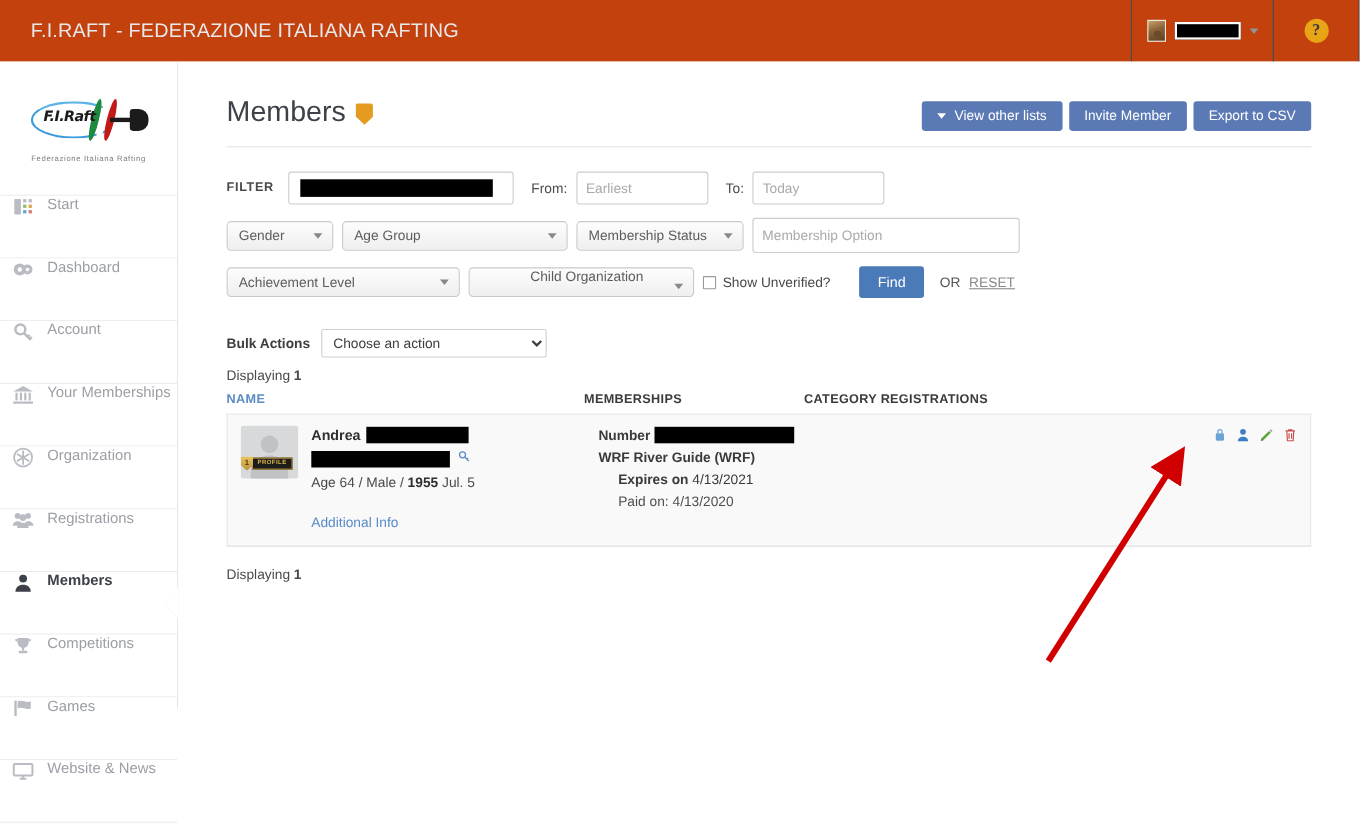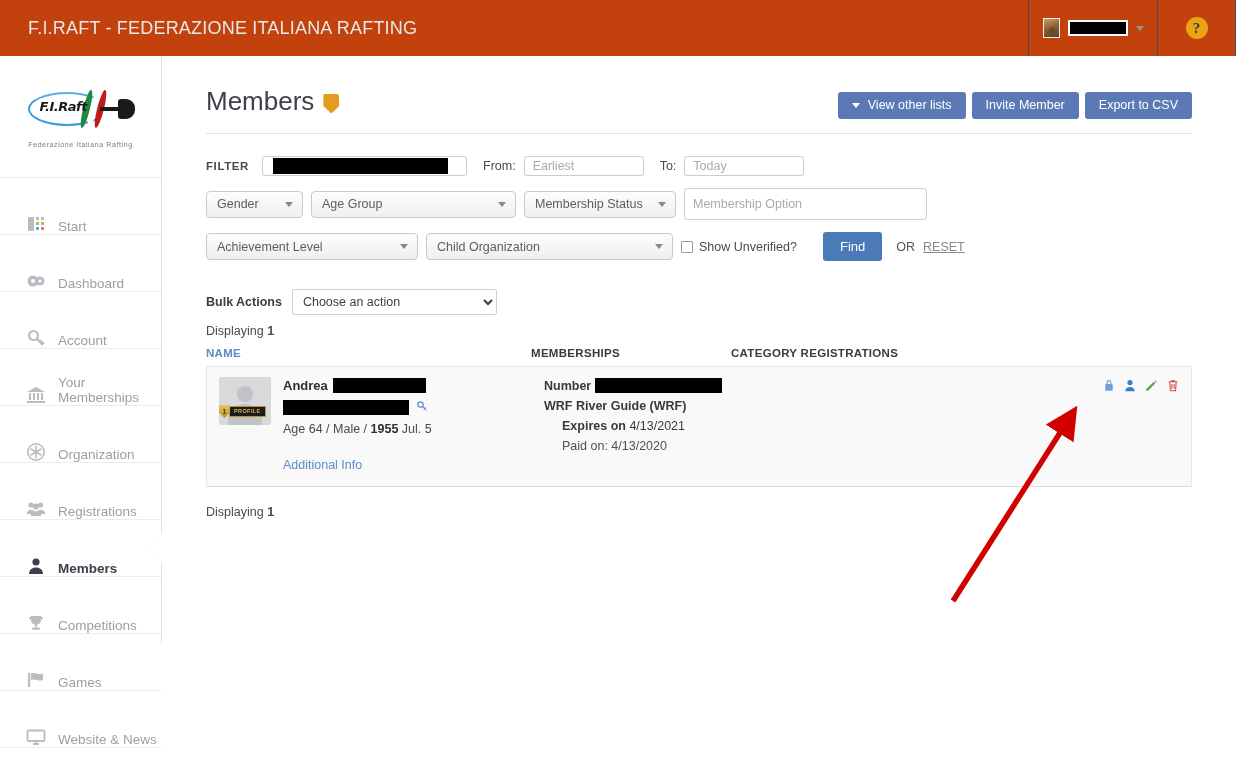--- a/index.html
+++ b/index.html
@@ -93,22 +93,22 @@
     position:absolute; left:14px; top:13px;
     font-family:"DejaVu Sans", sans-serif;
     font-size:13px; font-weight:bold; font-style:italic;
     color:#1b1b1b; letter-spacing:-.5px;
   }
   .logo-sub {
     margin-top:9px; font-size:7px; color:#7a7a7a; letter-spacing:.6px;
     font-family:"Liberation Sans", sans-serif;
   }
   .nav-item {
-    height:57px; display:flex; align-items:flex-end; gap:12px;
-    padding-left:26px; border-bottom:1px solid #ececec;
+    height:57px; display:flex; align-items:flex-start; gap:12px;
+    padding-left:11px; border-bottom:1px solid #ececec;
     color:#9b9ea5; font-size:13.5px; position:relative; cursor:pointer;
     background:#fff;
   }
   .nav-item.active { color:#3c4049; font-weight:bold; }
   .nav-item .nav-ico { width:20px; height:20px; flex:none; position:relative; color:#b9bcc2; }
   .nav-item.active .nav-ico { color:#3c4049; }
   .nav-item.active::after {
     content:""; position:absolute; right:-1px; top:50%; transform:translateY(-50%);
     width:0;height:0;
     border-top:15px solid transparent; border-bottom:15px solid transparent;
@@ -151,21 +151,21 @@
   .hr { margin:14px 44px 0 44px; border-top:1px solid #e3e3e3; height:1px; }
 
   
   .filters { padding:22px 44px 0 44px; }
   .frow { display:flex; align-items:center; gap:0; margin-bottom:12px; }
   .flabel {
     font-size:11.5px; font-weight:bold; color:#4a4a4a; letter-spacing:.6px;
     margin-right:13px;
   }
   .inp {
-    border:1px solid #ccc; border-radius:3px; height:20px;
+    border:1px solid #ccc; border-radius:3px; height:30px;
     background:#fff; font-size:12.5px; color:#aaa;
     padding:0 8px; font-family:"Liberation Sans", sans-serif;
     display:flex; align-items:center;
   }
   .inp-filter { width:205px; color:#333; }
   .inp-filter .redact { width:175px; height:16px; margin-left:2px; }
   .sublabel { font-size:12.5px; color:#4a4a4a; margin:0 8px 0 16px; }
   .inp-date { width:120px; }
 
   .sel {
@@ -177,21 +177,21 @@
   }
   .sel .scaret {
     width:0;height:0;border-left:4px solid transparent;border-right:4px solid transparent;
     border-top:5px solid #888; margin:0 9px 0 auto;
   }
   .sel-gender { width:97px; }
   .sel-age { width:205px;justify-content:center; }
   .sel-status { width:152px; }
   .inp-option { width:243px; height:32px; }
   .sel-achv { width:212px; }
-  .sel-child { width:247px; }
+  .sel-child { width:205px;flex-direction:column; }
 
   .chk-wrap { display:flex; align-items:center; gap:6px; margin-right:26px; font-size:12.5px; color:#4a4a4a; cursor:pointer; }
   .chk { width:12px; height:12px; border:1px solid #9a9a9a; background:#fff; border-radius:1px; }
   .btn-find {
     background:#4a7ab8; color:#fff; border:none; border-radius:3px;
     height:29px; padding:0 17px; font-size:13px; cursor:pointer;
     font-family:"Liberation Sans", sans-serif;
   }
   .or-txt { font-size:12.5px; color:#555; margin:0 8px 0 14px; }
   .reset-link { font-size:12.5px; color:#8a8a8a; text-decoration:underline; cursor:pointer; }

